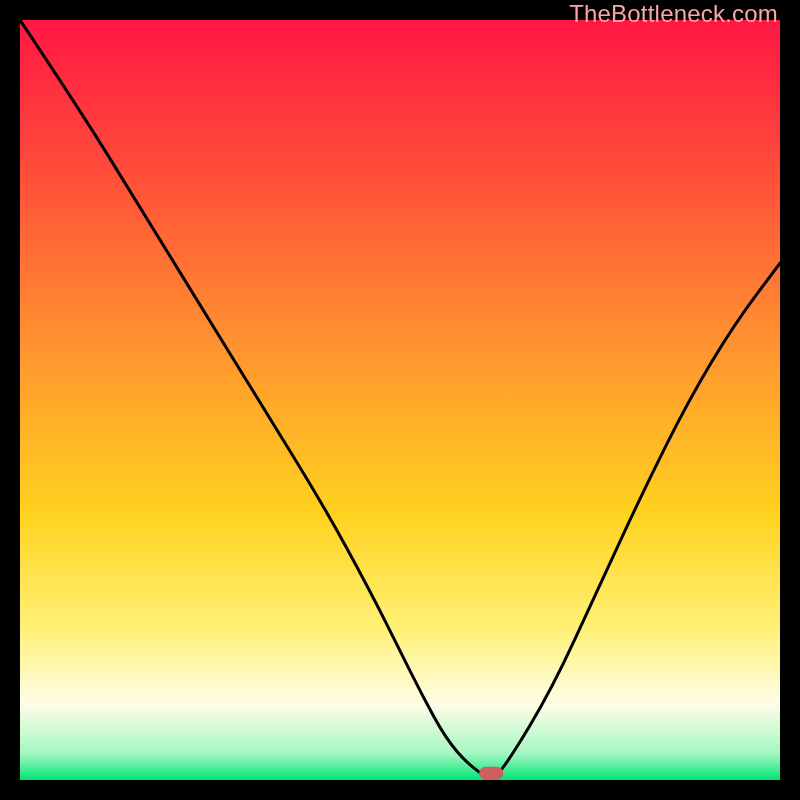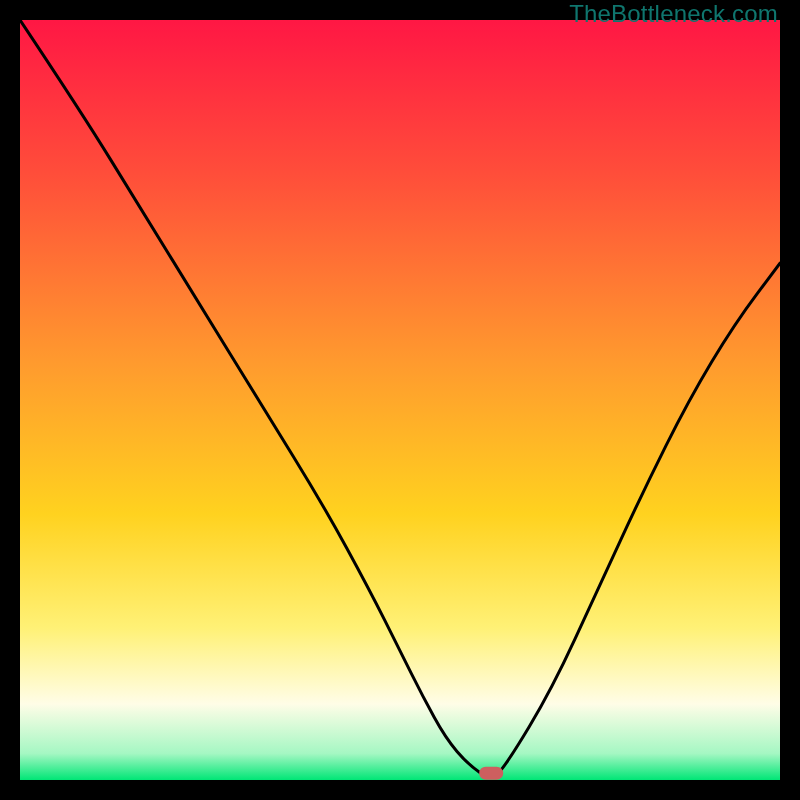--- a/index.html
+++ b/index.html
@@ -17,21 +17,21 @@
     width: 760px;
     height: 760px;
   }
   .watermark {
     position: absolute;
     top: 0px;
     right: 22px;
     font-family: Arial, Helvetica, sans-serif;
     font-size: 24px;
     font-weight: 500;
-    color: #0f766e;
+    color: #fca5a5;
     letter-spacing: 0.2px;
     z-index: 5;
   }
   svg { display: block; }
 </style>
 </head>
 <body>
 
 <div class="frame">
   <div class="watermark">TheBottleneck.com</div>

